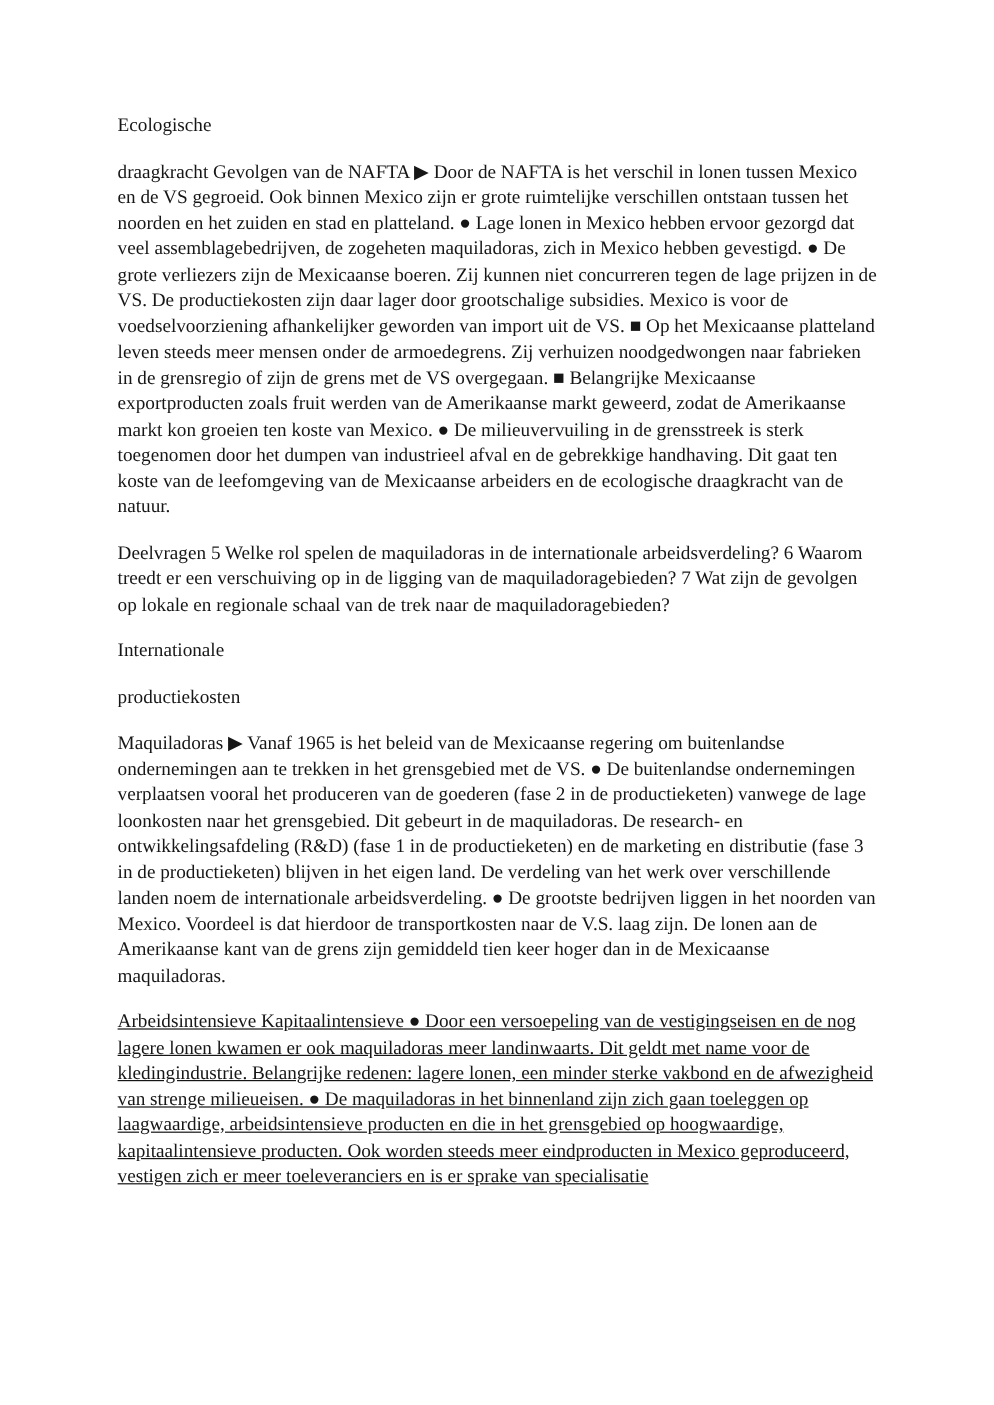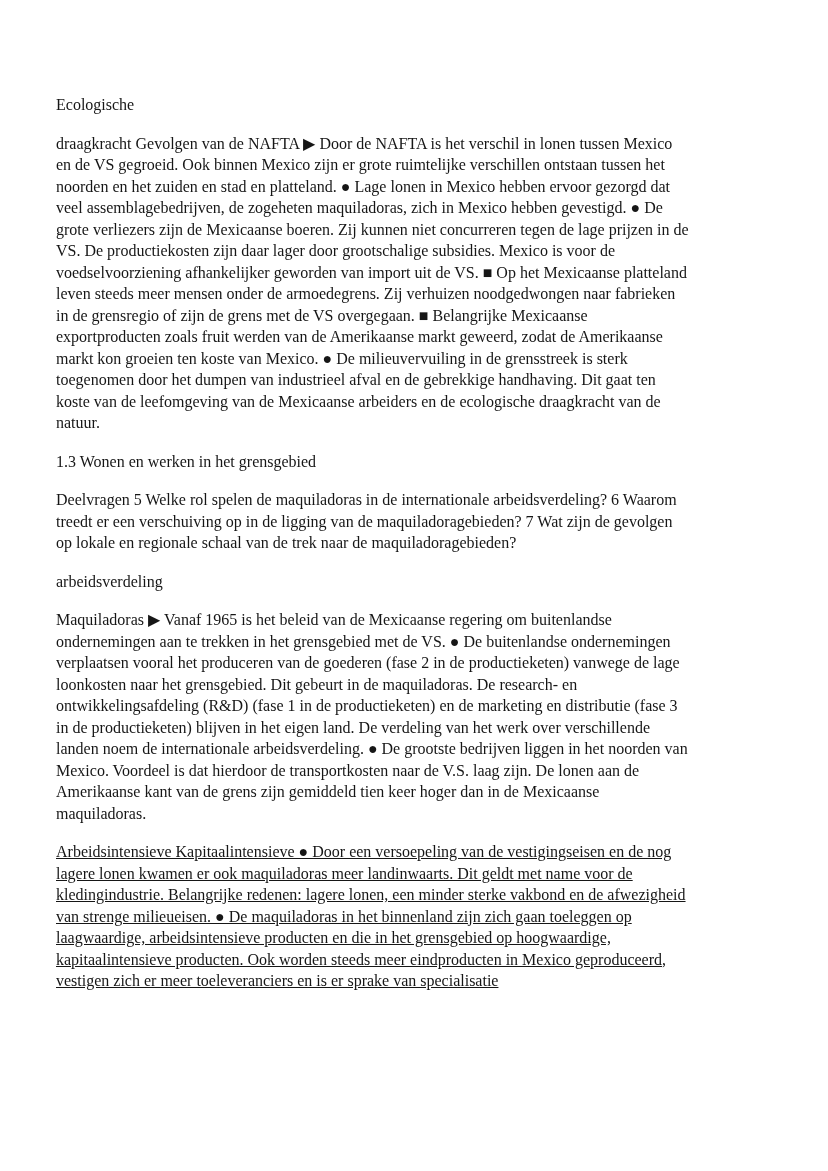--- a/index.html
+++ b/index.html
@@ -9,21 +9,21 @@
   }
   body {
     width: 828px;
     height: 1171px;
     overflow: hidden;
   }
   .page {
     box-sizing: border-box;
     width: 828px;
     height: 1171px;
-    padding: 94px 96px 40px 56px;
+    padding: 94px 96px 40px 98px;
     background: #ffffff;
     font-family: "Liberation Serif", "DejaVu Serif", serif;
     font-size: 16px;
     line-height: 21.5px;
     color: #161616;
   }
   .doc-column {
     width: 633px;
   }
   .block {
@@ -37,19 +37,19 @@
     text-decoration: underline;
   }
 </style>
 </head>
 <body>
 
 <div class="page">
   <div class="doc-column">
     <p class="block">Ecologische</p>
     <p class="block">draagkracht Gevolgen van de NAFTA ▶ Door de NAFTA is het verschil in lonen tussen Mexico en de VS gegroeid. Ook binnen Mexico zijn er grote ruimtelijke verschillen ontstaan tussen het noorden en het zuiden en stad en platteland. ● Lage lonen in Mexico hebben ervoor gezorgd dat veel assemblagebedrijven, de zogeheten maquiladoras, zich in Mexico hebben gevestigd. ● De grote verliezers zijn de Mexicaanse boeren. Zij kunnen niet concurreren tegen de lage prijzen in de VS. De productiekosten zijn daar lager door grootschalige subsidies. Mexico is voor de voedselvoorziening afhankelijker geworden van import uit de VS. ■ Op het Mexicaanse platteland leven steeds meer mensen onder de armoedegrens. Zij verhuizen noodgedwongen naar fabrieken in de grensregio of zijn de grens met de VS overgegaan. ■ Belangrijke Mexicaanse exportproducten zoals fruit werden van de Amerikaanse markt geweerd, zodat de Amerikaanse markt kon groeien ten koste van Mexico. ● De milieuvervuiling in de grensstreek is sterk toegenomen door het dumpen van industrieel afval en de gebrekkige handhaving. Dit gaat ten koste van de leefomgeving van de Mexicaanse arbeiders en de ecologische draagkracht van de natuur.</p>
-    <p class="block">1.3 Wonen en werken in het grensgebied</p>
     <p class="block">Deelvragen 5 Welke rol spelen de maquiladoras in de internationale arbeidsverdeling? 6 Waarom treedt er een verschuiving op in de ligging van de maquiladoragebieden? 7 Wat zijn de gevolgen op lokale en regionale schaal van de trek naar de maquiladoragebieden?</p>
-    <p class="block">arbeidsverdeling</p>
+    <p class="block">Internationale</p>
+    <p class="block">productiekosten</p>
     <p class="block">Maquiladoras ▶ Vanaf 1965 is het beleid van de Mexicaanse regering om buitenlandse ondernemingen aan te trekken in het grensgebied met de VS. ● De buitenlandse ondernemingen verplaatsen vooral het produceren van de goederen (fase 2 in de productieketen) vanwege de lage loonkosten naar het grensgebied. Dit gebeurt in de maquiladoras. De research- en ontwikkelingsafdeling (R&amp;D) (fase 1 in de productieketen) en de marketing en distributie (fase 3 in de productieketen) blijven in het eigen land. De verdeling van het werk over verschillende landen noem de internationale arbeidsverdeling. ● De grootste bedrijven liggen in het noorden van Mexico. Voordeel is dat hierdoor de transportkosten naar de V.S. laag zijn. De lonen aan de Amerikaanse kant van de grens zijn gemiddeld tien keer hoger dan in de Mexicaanse maquiladoras.</p>
     <p class="block">Arbeidsintensieve Kapitaalintensieve ● Door een versoepeling van de vestigingseisen en de nog lagere lonen kwamen er ook maquiladoras meer landinwaarts. Dit geldt met name voor de kledingindustrie. Belangrijke redenen: lagere lonen, een minder sterke vakbond en de afwezigheid van strenge milieueisen. ● De maquiladoras in het binnenland zijn zich gaan toeleggen op laagwaardige, arbeidsintensieve producten en die in het grensgebied op hoogwaardige, kapitaalintensieve producten. Ook worden steeds meer eindproducten in Mexico geproduceerd, vestigen zich er meer toeleveranciers en is er sprake van specialisatie</p>
   </div>
 </div>
 
 </body></html>

